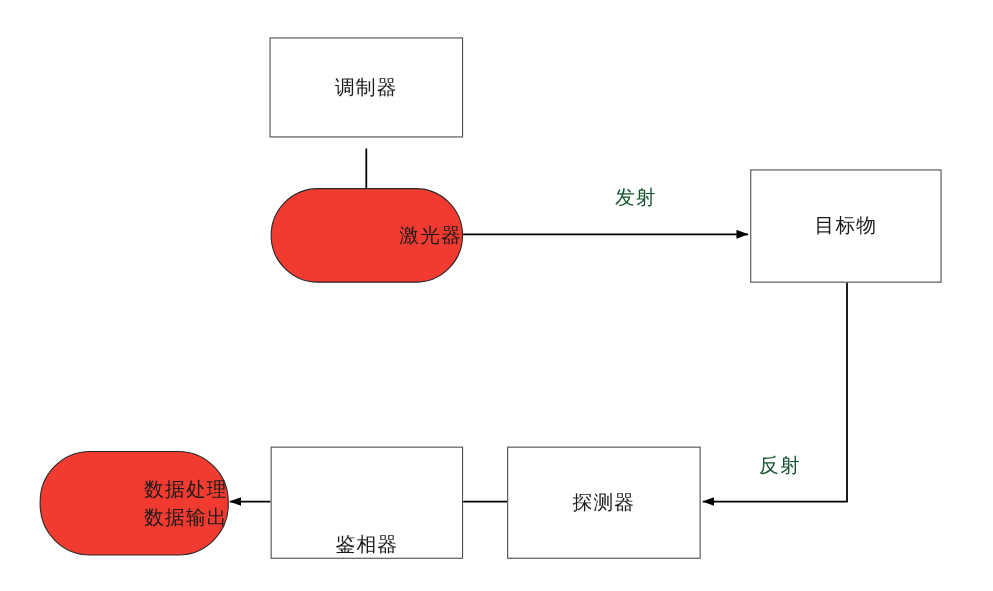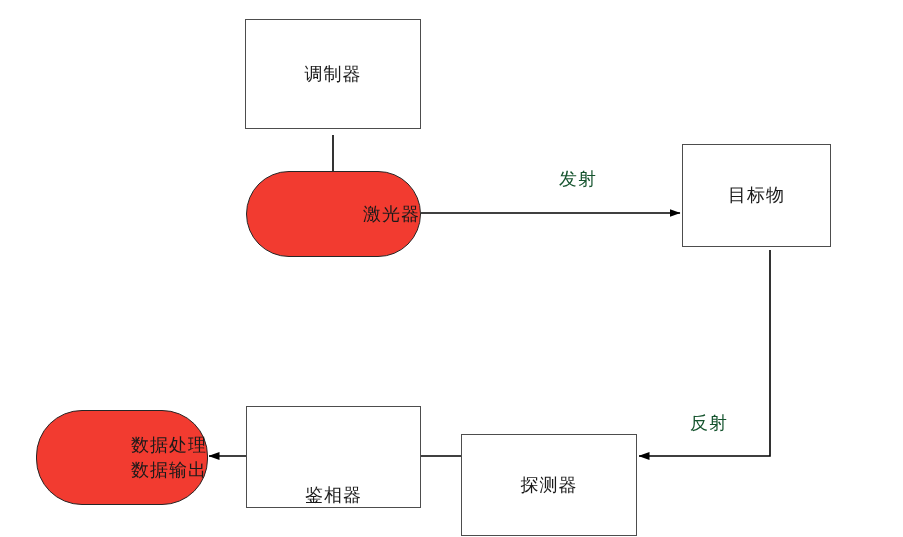--- a/index.html
+++ b/index.html
@@ -77,33 +77,33 @@
 
     <path d="M 421 213 L 680 213" fill="none" stroke="#000000" stroke-width="1.6" marker-end="url(#arrowhead)"></path>
 
     <path d="M 770 250 L 770 456 L 639 456" fill="none" stroke="#000000" stroke-width="1.6" marker-end="url(#arrowhead)"></path>
 
     <path d="M 461 456 L 421 456" fill="none" stroke="#000000" stroke-width="1.6"></path>
 
     <path d="M 246 456 L 209 456" fill="none" stroke="#000000" stroke-width="1.6" marker-end="url(#arrowhead)"></path>
   </svg>
 
-  <div class="node rect" style="left:245px; top:19px; width:176px; height:110px;">
+  <div class="node rect" style="left:245px; top:34px; width:176px; height:91px;">
     <span class="node-label">调制器</span>
   </div>
 
   <div class="node rounded" style="left:246px; top:171px; width:175px; height:86px;">
     <span class="node-label">激光器</span>
   </div>
 
-  <div class="node rect" style="left:682px; top:144px; width:149px; height:103px;">
+  <div class="node rect" style="left:682px; top:154px; width:174px; height:103px;">
     <span class="node-label">目标物</span>
   </div>
 
-  <div class="node rect" style="left:461px; top:406px; width:176px; height:102px;margin-top:28px;">
+  <div class="node rect" style="left:461px; top:406px; width:176px; height:102px;">
     <span class="node-label">探测器</span>
   </div>
 
   <div class="node rect" style="left:246px; top:406px; width:175px; height:102px;align-items:flex-end;">
     <span class="node-label">鉴相器</span>
   </div>
 
   <div class="node rounded" style="left:36px; top:410px; width:172px; height:95px;">
     <span class="node-label">数据处理
 数据输出</span>

